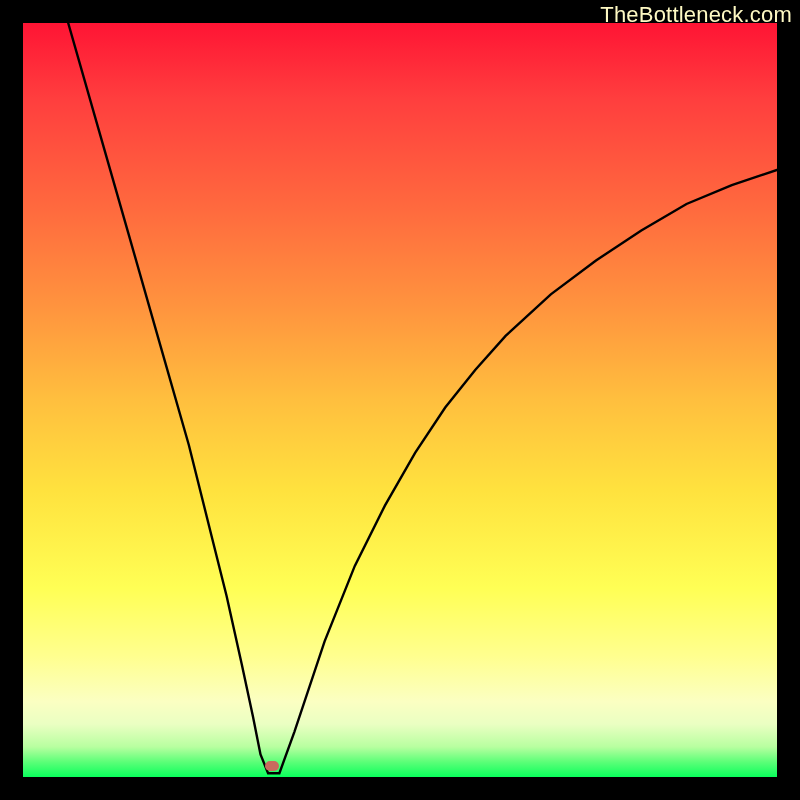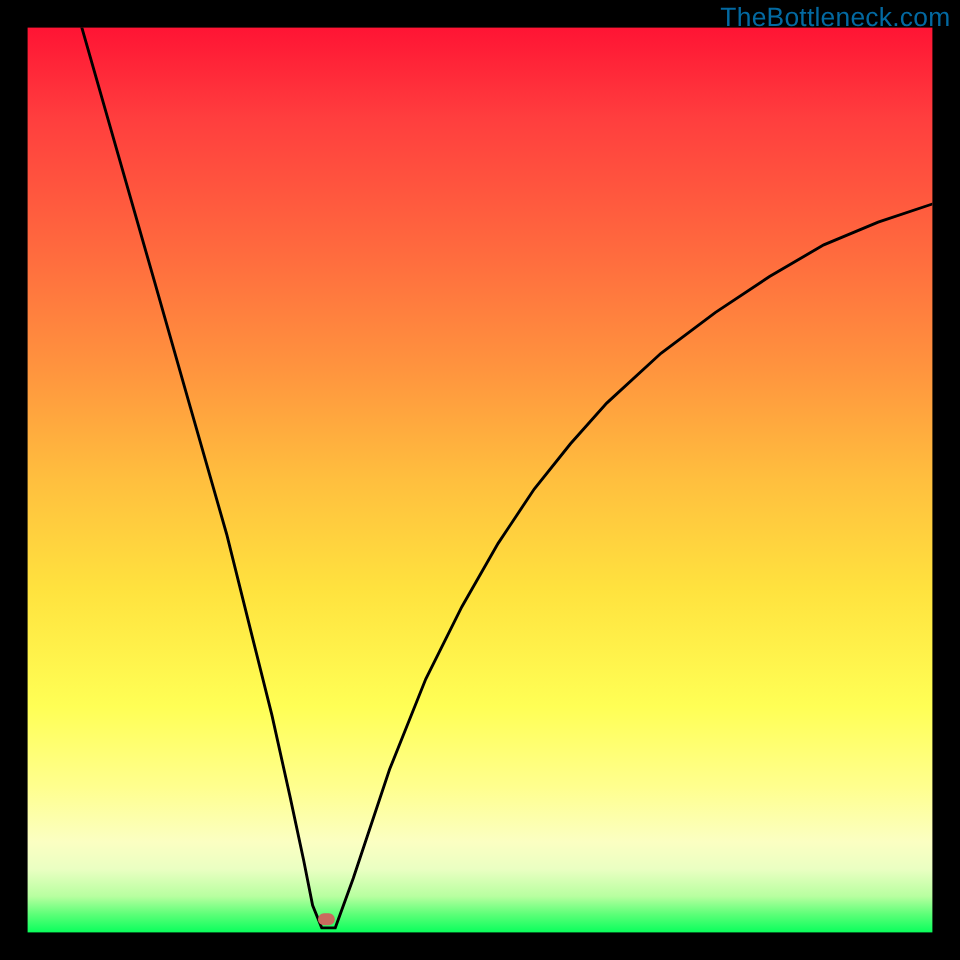--- a/index.html
+++ b/index.html
@@ -38,21 +38,21 @@
       #eaffc2 93%,
       #b8ffa0 96%,
       #5cff78 98%,
       #0aff5c 100%
     );
   }
   .watermark {
     position: absolute;
     top: 2px;
     right: 8px;
-    color: #0369a1;
+    color: #fef9c3;
     font-size: 22px;
     letter-spacing: 0.2px;
     font-weight: 400;
     user-select: none;
   }
   svg.curve {
     position: absolute;
     left: 0;
     top: 0;
     width: 754px;

